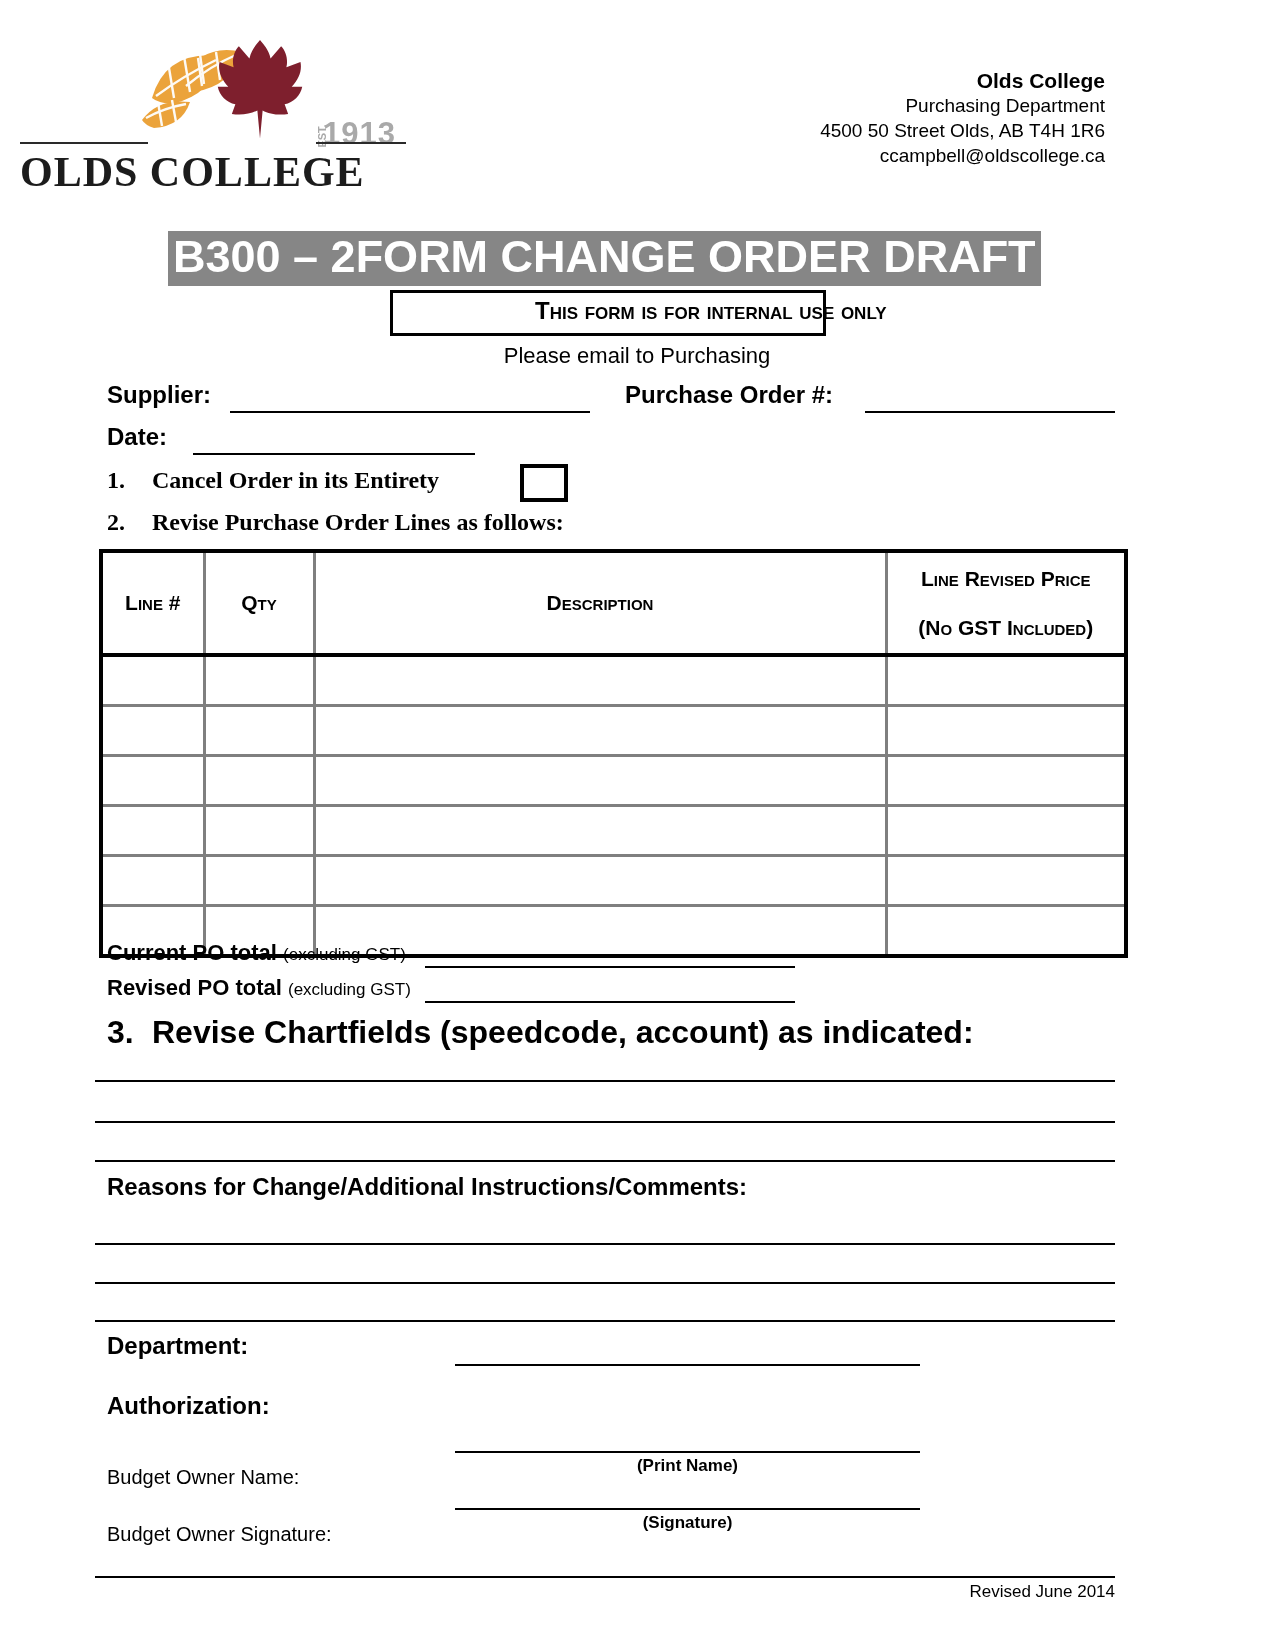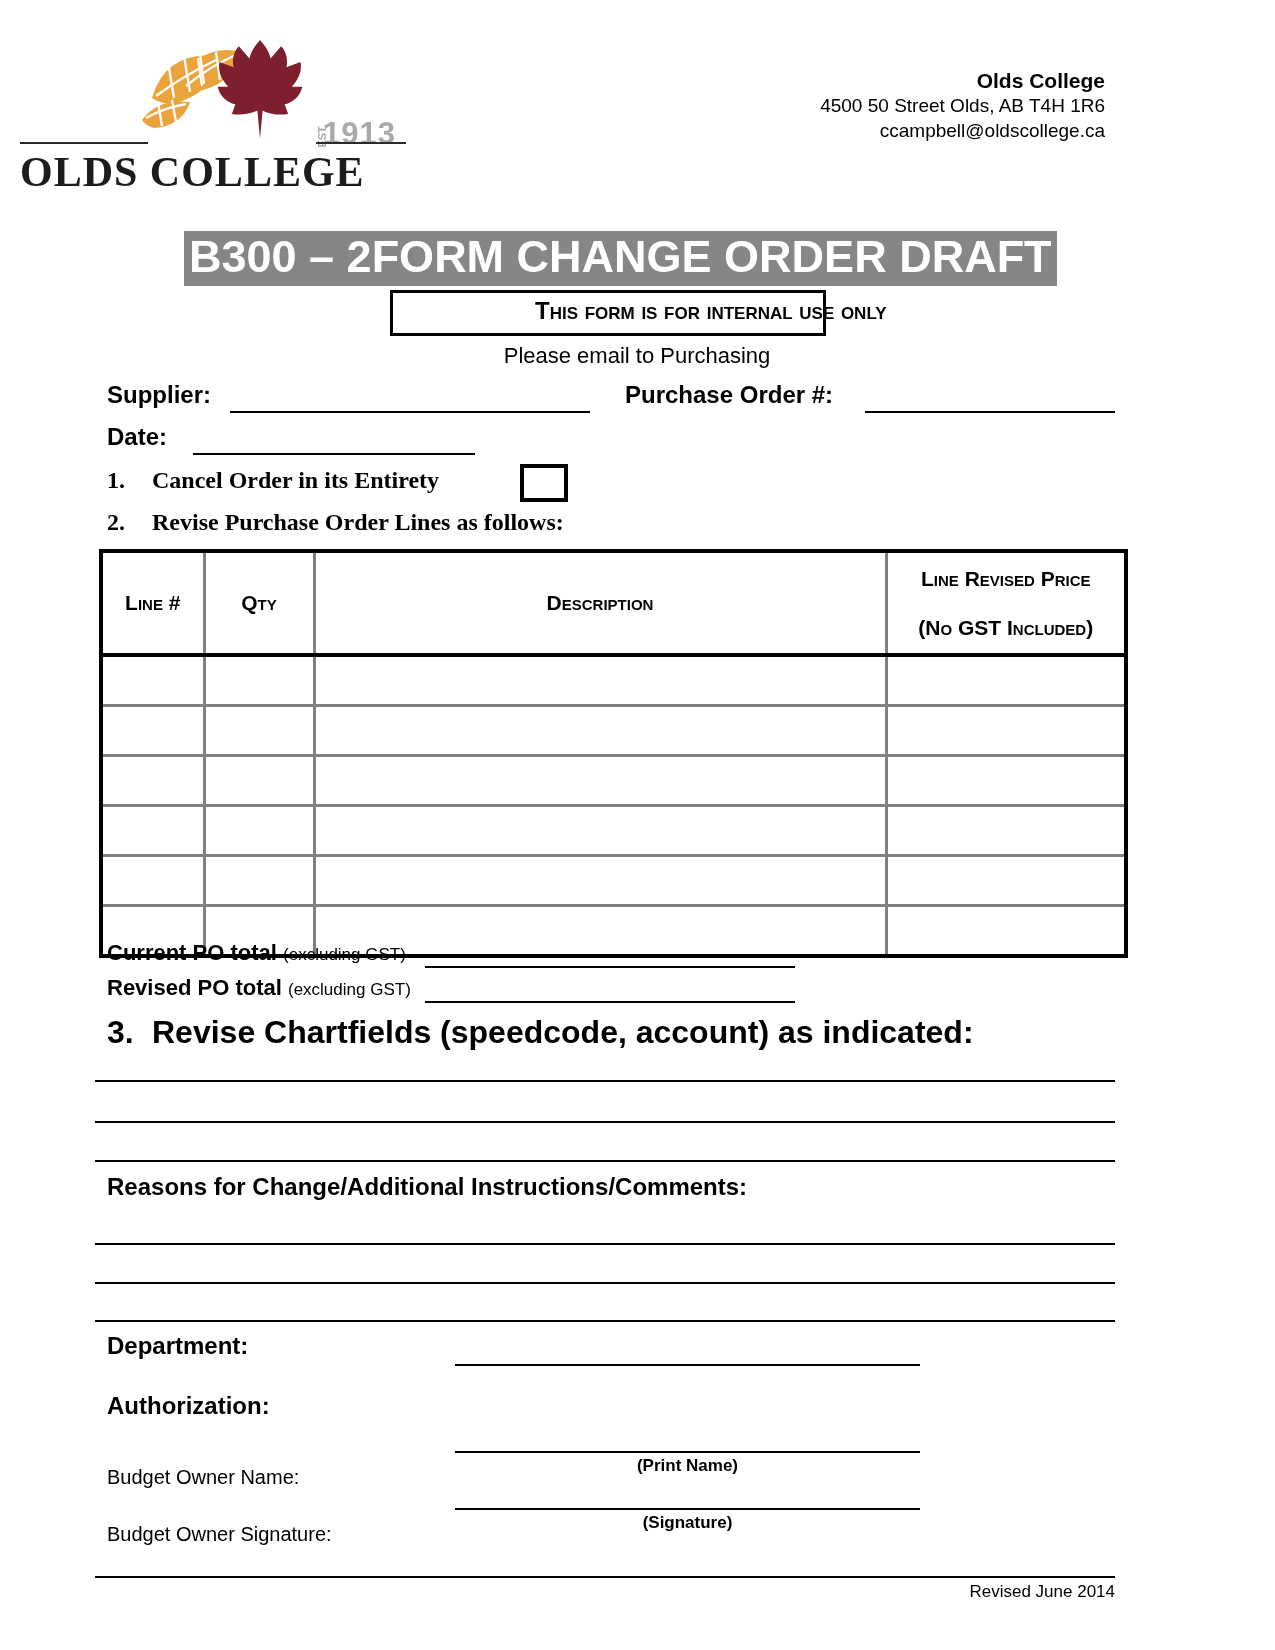--- a/index.html
+++ b/index.html
@@ -96,25 +96,26 @@
     </svg>
     <span class="abs est-txt" style="left:290px; top:102px;">EST.</span>
     <span class="abs year-txt" style="left:303px; top:88px;">1913</span>
     <div class="abs logo-rule" style="left:0px; top:114px; width:128px;"></div>
     <div class="abs logo-rule" style="left:296px; top:114px; width:90px;"></div>
     <div class="abs logo-name" style="left:0px; top:120px;">OLDS COLLEGE</div>
   </div>
 
   <div class="abs contact" style="right:170px; top:68px; width:420px;">
     <div class="c-name">Olds College</div>
+    <div>Purchasing Department</div>
     <div>4500 50 Street Olds, AB T4H 1R6</div>
     <div>ccampbell@oldscollege.ca</div>
   </div>
 
-  <div class="abs banner" style="left:184px; top:231px; width:868px; height:55px;">B300 – 2FORM CHANGE ORDER DRAFT</div>
+  <div class="abs banner" style="left:168px; top:231px; width:868px; height:55px;">B300 – 2FORM CHANGE ORDER DRAFT</div>
 
   <div class="abs internal-box" style="left:390px; top:290px; width:430px; height:40px;"></div>
   <div class="abs note-center" style="left:437px; top:343px; width:400px;">Please email to Purchasing</div>
 
   <div class="abs internal-txt sc" style="left:535px; top:297px;">This form is for internal use only</div>
 
   <div class="abs lbl" style="left:107px; top:381px;">Supplier:</div>
   <div class="abs fill-line" style="left:230px; top:385px; width:360px; height:26px; font-size:22px;"></div>
 
   <div class="abs lbl" style="left:625px; top:381px;">Purchase Order #:</div>

